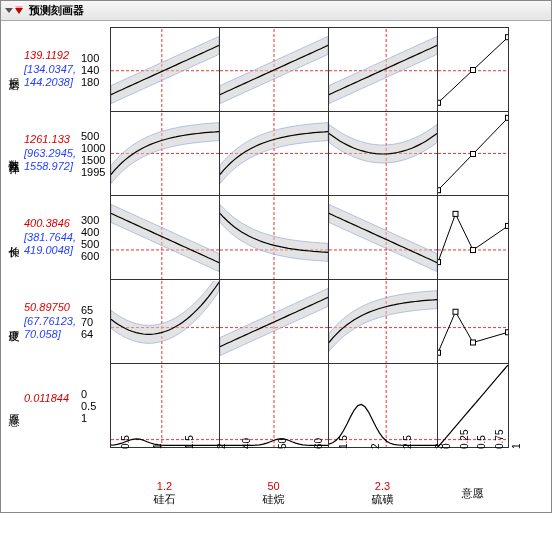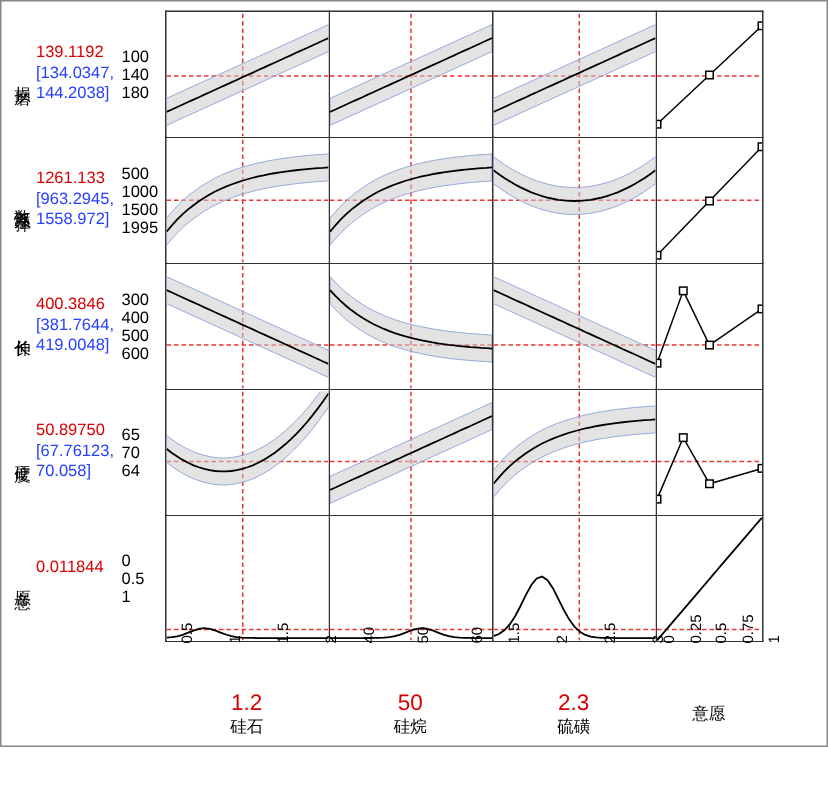--- a/index.html
+++ b/index.html
@@ -61,38 +61,43 @@
     align-items: center;
     gap: 3px;
     height: 82px;
   }
   .vtxt {
     writing-mode: vertical-rl;
     text-orientation: upright;
     font-size: 11px;
     letter-spacing: -1px;
   }
-  .valstack { line-height: 1.25; }
+  .valstack { line-height: 1.25; font-style: italic; }
   .val-red  { color: #d80000; }
   .val-blue { color: #2740ff; }
   .collabel {
     text-align: center;
     padding-top: 2px;
   }
-  .xval { color: #d80000; font-size: 15px; display:block; }
+  .xval { color: #d80000; font-size: 11px; display:block; }
   .xname { font-size: 11px; display:block; }
   svg { display: block; }
   td.ytickcell { position: relative; width: 30px; border: none; }
   .xtick-row td { position: relative; height: 30px; }
   .xt { position:absolute; top:1px; font-size:10px; transform: rotate(-90deg); transform-origin: left top; }
 </style>
 </head>
 <body>
 
 <div class="window">
+  <div class="titlebar">
+    <span class="tri"></span>
+    <span class="dropbtn"></span>
+    <span>预测刻画器</span>
+  </div>
 
   <div class="matrix">
     <table class="grid">
 
       <tbody id="plot-rows">
           <tr>
             <td class="rowlabel">
               <div class="rlab-box">
     <span class="vtxt">磨损</span>
     <span class="valstack">

